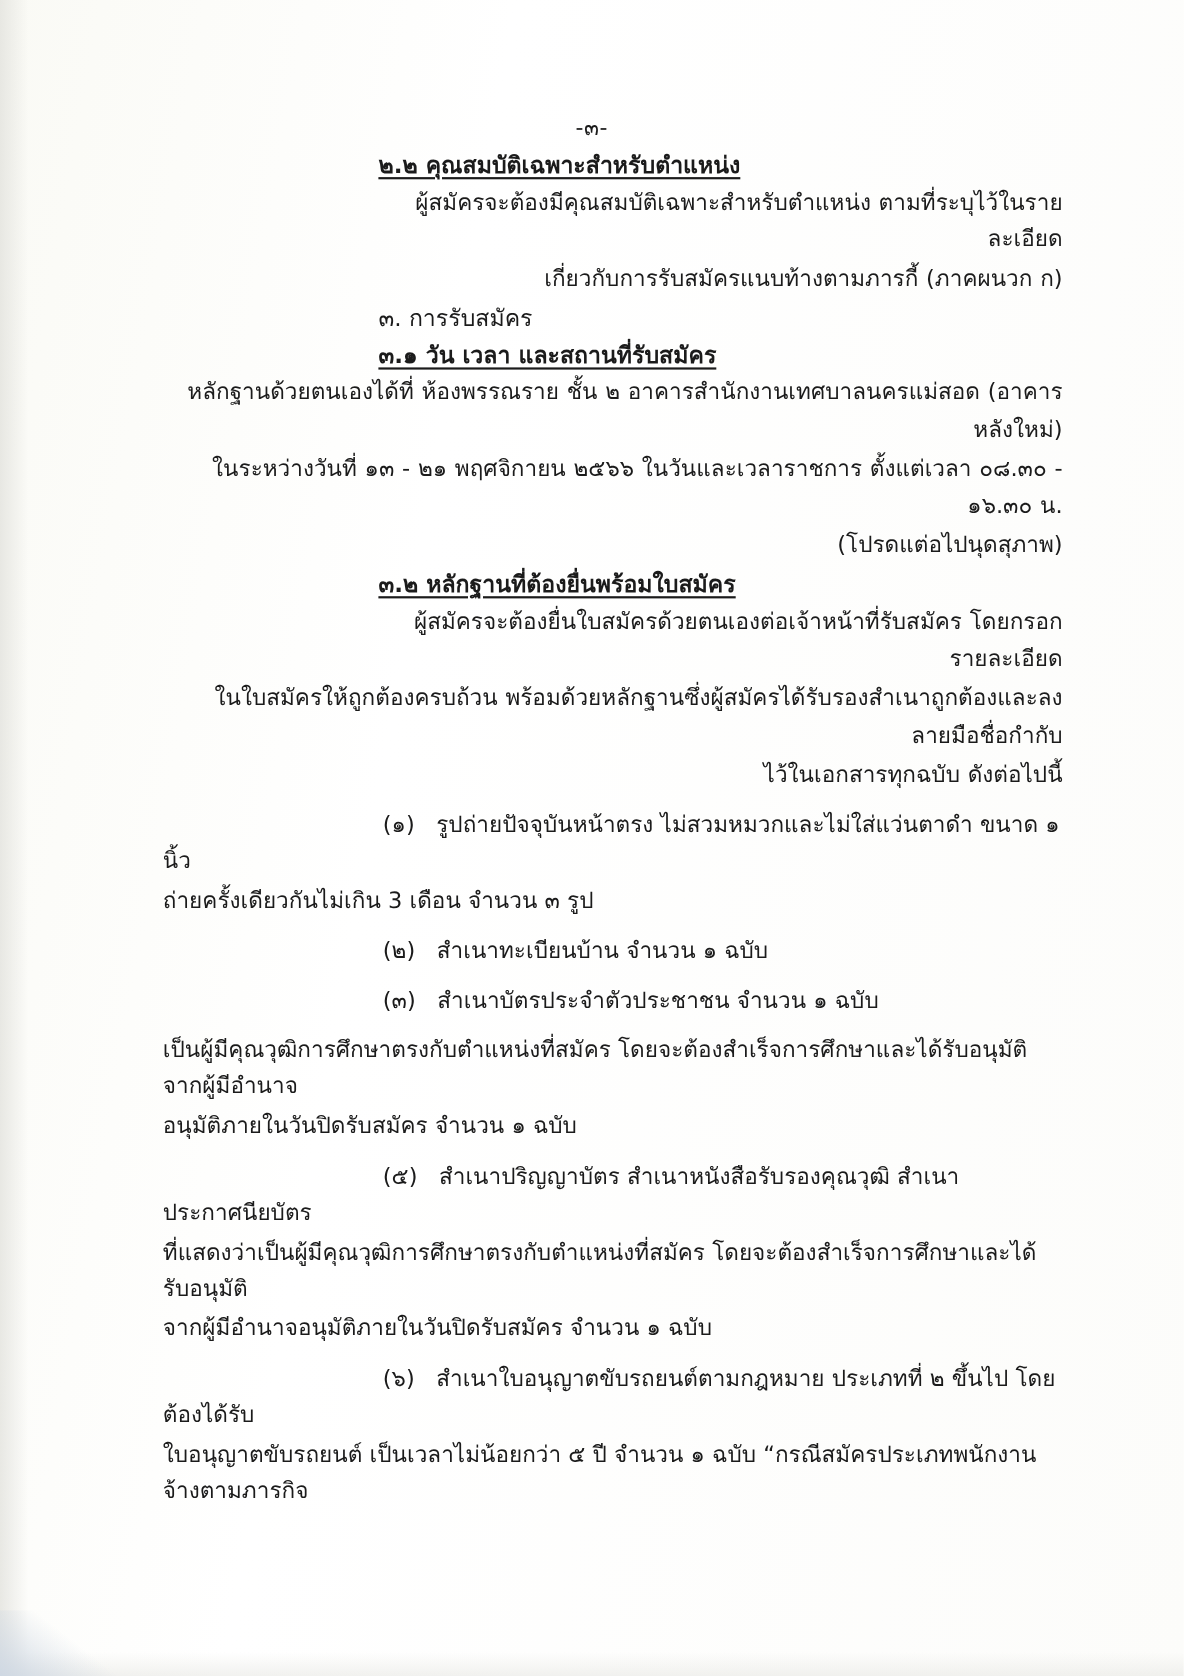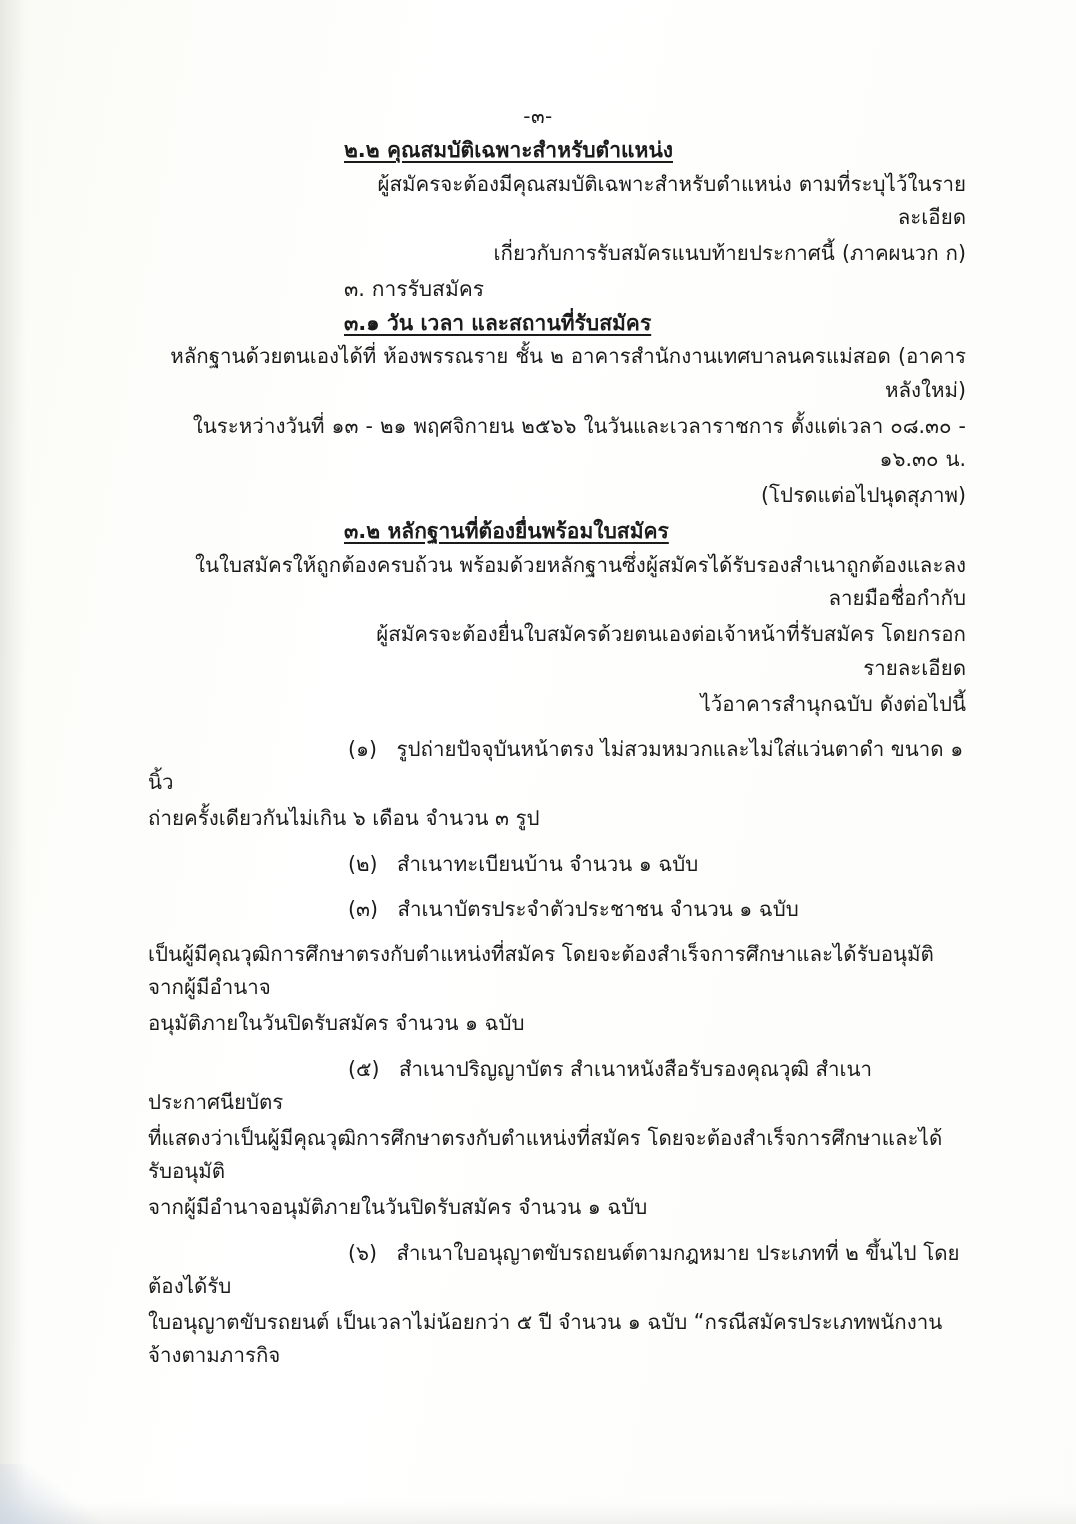--- a/index.html
+++ b/index.html
@@ -114,46 +114,46 @@
   <div class="content">
 
     <div class="page-number">-๓-</div>
 
     <div class="body-block">
 
       <p class="heading-line indent-2">
         <span class="underline-head">๒.๒ คุณสมบัติเฉพาะสำหรับตำแหน่ง</span>
       </p>
       <p class="para indent-3">ผู้สมัครจะต้องมีคุณสมบัติเฉพาะสำหรับตำแหน่ง ตามที่ระบุไว้ในรายละเอียด</p>
-      <p class="para">เกี่ยวกับการรับสมัครแนบท้ายประกาศนี้ (ภาคผนวก ก)</p>
+      <p class="para">เกี่ยวกับการรับสมัครแนบท้างตามภารกี้ (ภาคผนวก ก)</p>
 
       <p class="heading-line indent-2 gap-md">๓. การรับสมัคร</p>
 
       <p class="heading-line indent-2 gap-sm">
         <span class="underline-head">๓.๑ วัน เวลา และสถานที่รับสมัคร</span>
       </p>
       <p class="para">หลักฐานด้วยตนเองได้ที่ ห้องพรรณราย ชั้น ๒ อาคารสำนักงานเทศบาลนครแม่สอด (อาคารหลังใหม่)</p>
       <p class="para bold">ในระหว่างวันที่ ๑๓ - ๒๑ พฤศจิกายน ๒๕๖๖ ในวันและเวลาราชการ ตั้งแต่เวลา ๐๘.๓๐ - ๑๖.๓๐ น.</p>
       <p class="para">(โปรดแต่อไปนุดสุภาพ)</p>
 
       <p class="heading-line indent-2 gap-sm">
         <span class="underline-head">๓.๒ หลักฐานที่ต้องยื่นพร้อมใบสมัคร</span>
       </p>
+      <p class="para indent-3 gap-sm">ผู้สมัครจะต้องยื่นใบสมัครด้วยตนเองต่อเจ้าหน้าที่รับสมัคร โดยกรอกรายละเอียด</p>
       <p class="para">ในใบสมัครให้ถูกต้องครบถ้วน พร้อมด้วยหลักฐานซึ่งผู้สมัครได้รับรองสำเนาถูกต้องและลงลายมือชื่อกำกับ</p>
-      <p class="para indent-3 gap-sm">ผู้สมัครจะต้องยื่นใบสมัครด้วยตนเองต่อเจ้าหน้าที่รับสมัคร โดยกรอกรายละเอียด</p>
-      <p class="para">ไว้อาคารสำนุกฉบับ  ดังต่อไปนี้</p>
+      <p class="para">ไว้ในเอกสารทุกฉบับ  ดังต่อไปนี้</p>
 
       <div class="gap-lg">
 
         <div>
           <p class="list-item indent-3">
             <span class="marker">(๑)</span>
             &nbsp;&nbsp;<span>รูปถ่ายปัจจุบันหน้าตรง  ไม่สวมหมวกและไม่ใส่แว่นตาดำ  ขนาด ๑ นิ้ว</span>
           </p>
-          <p class="list-item">ถ่ายครั้งเดียวกันไม่เกิน ๖ เดือน  จำนวน ๓ รูป</p>
+          <p class="list-item">ถ่ายครั้งเดียวกันไม่เกิน 3 เดือน  จำนวน ๓ รูป</p>
         </div>
 
         <div class="gap-sm">
           <p class="list-item indent-3">
             <span class="marker">(๒)</span>
             &nbsp;&nbsp;<span>สำเนาทะเบียนบ้าน  จำนวน ๑ ฉบับ</span>
           </p>
         </div>
 
         <div class="gap-sm">

